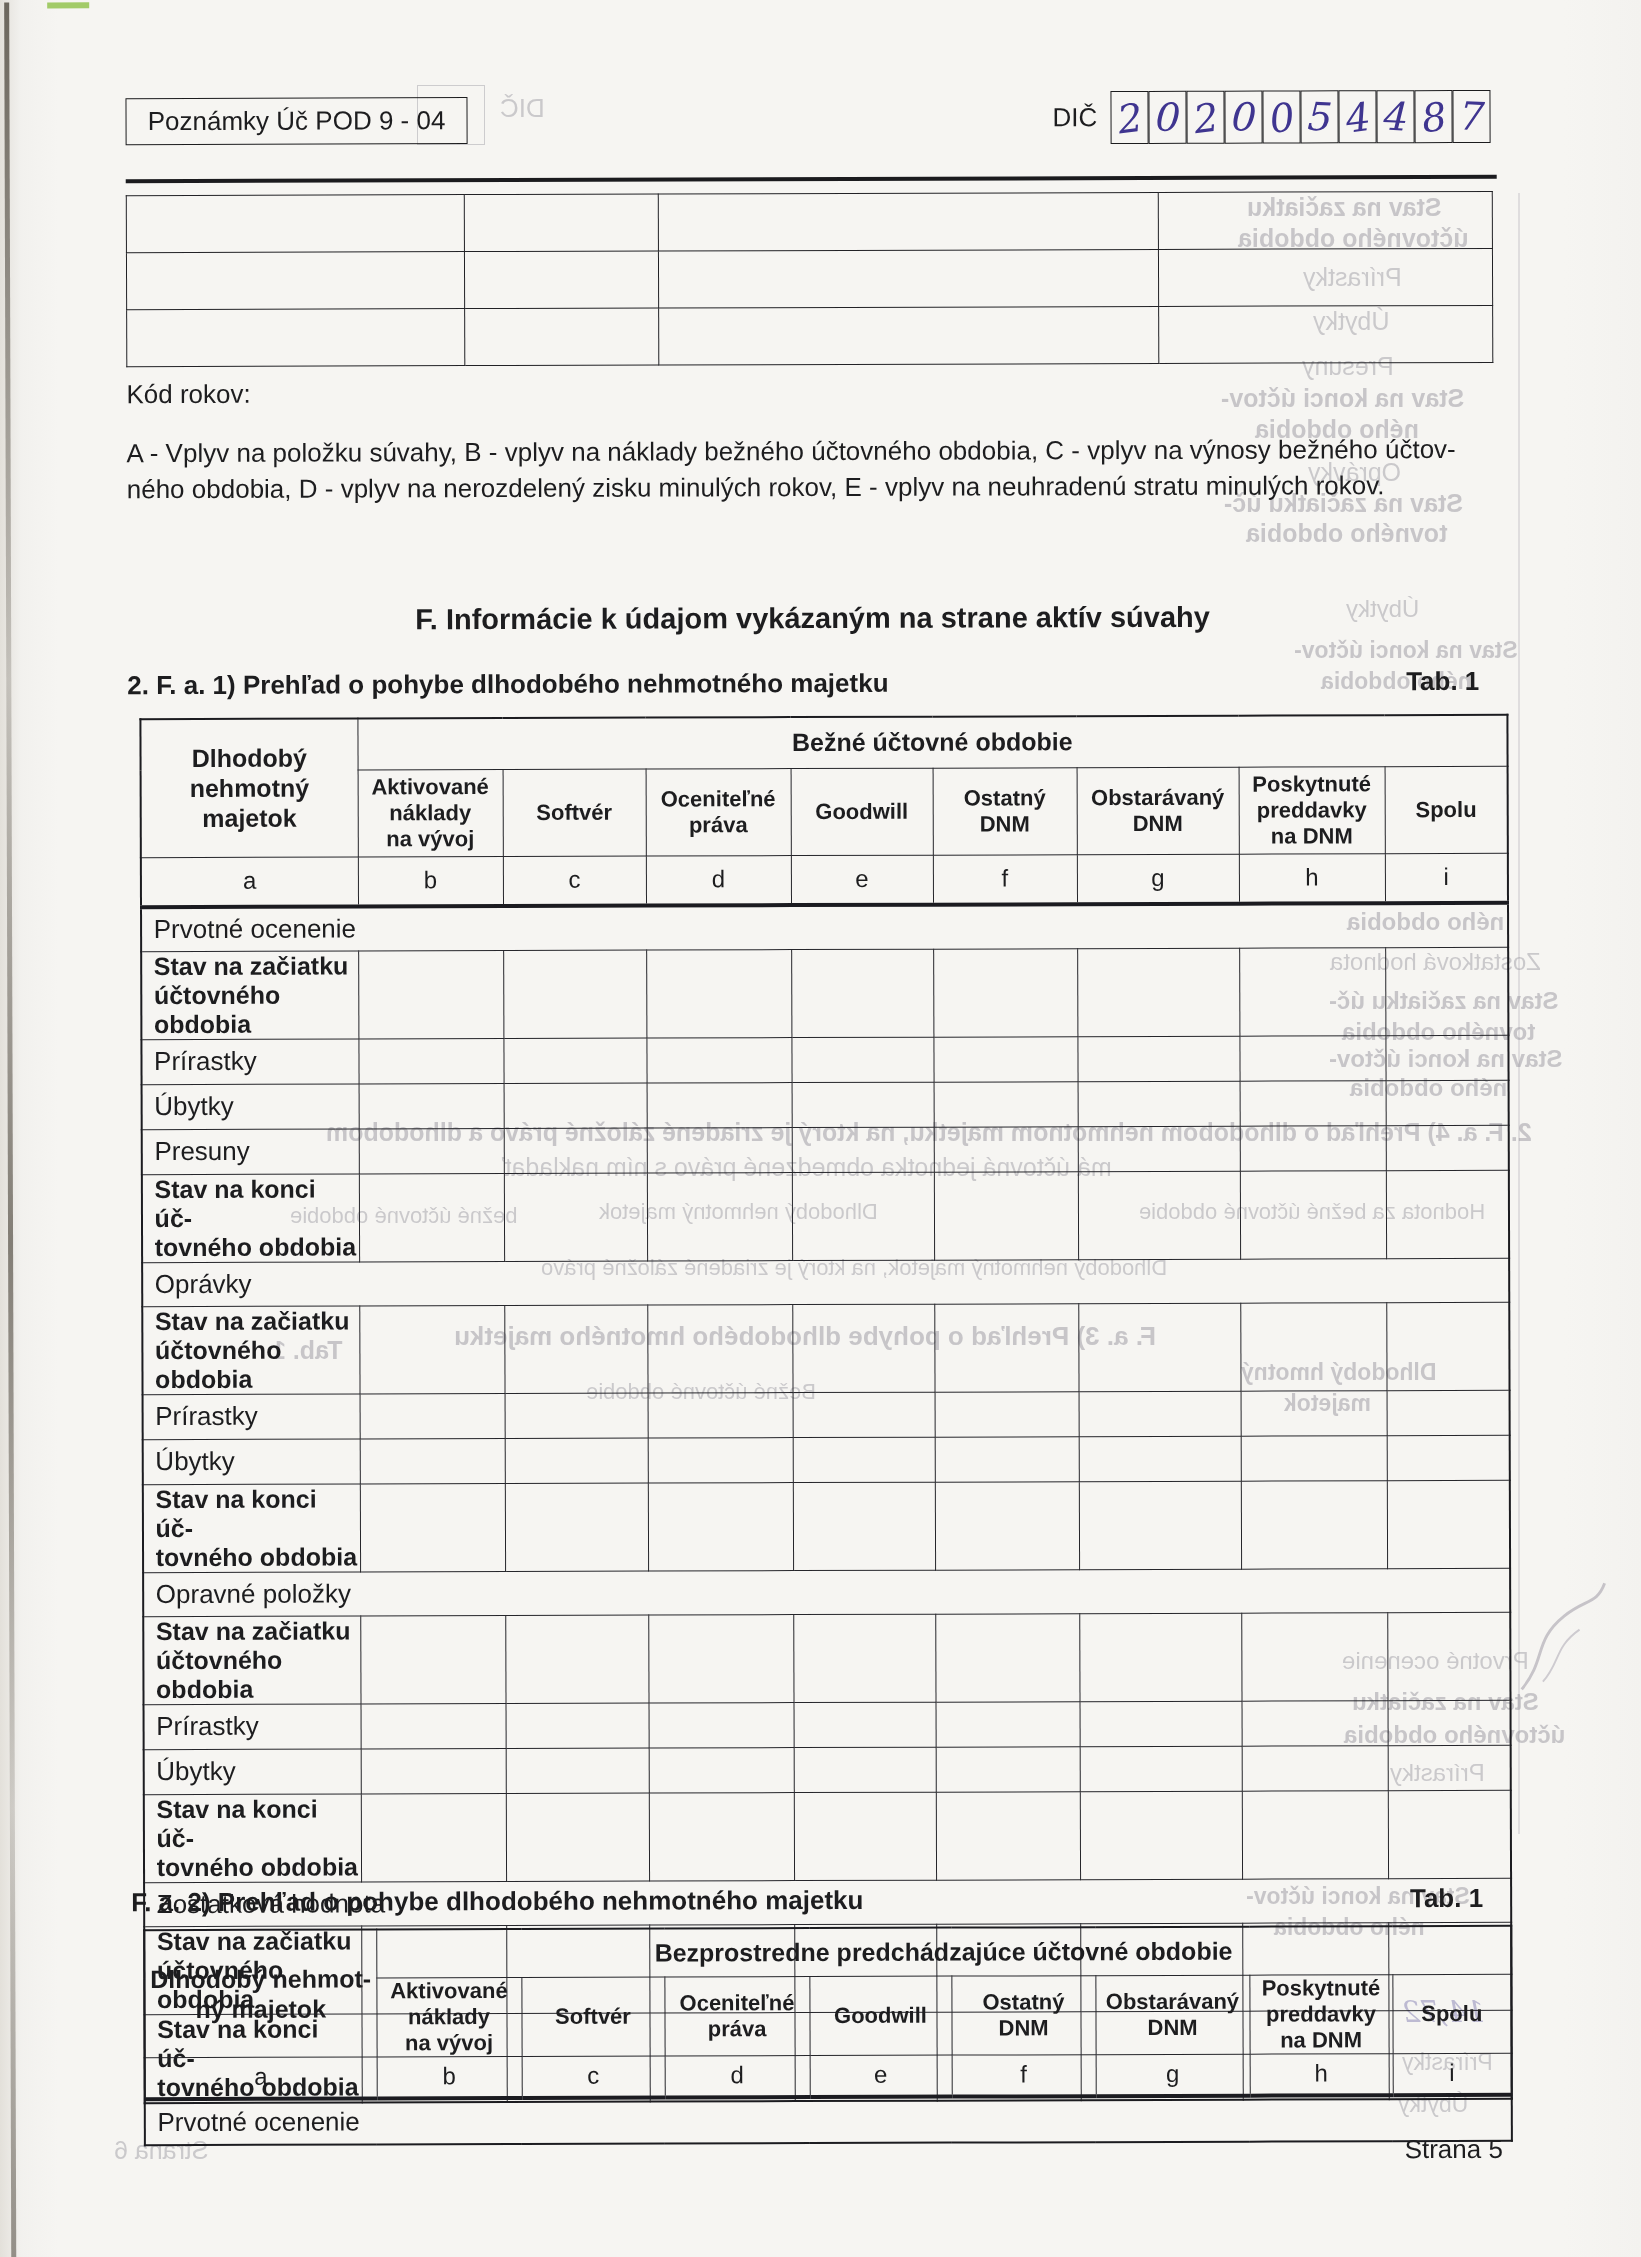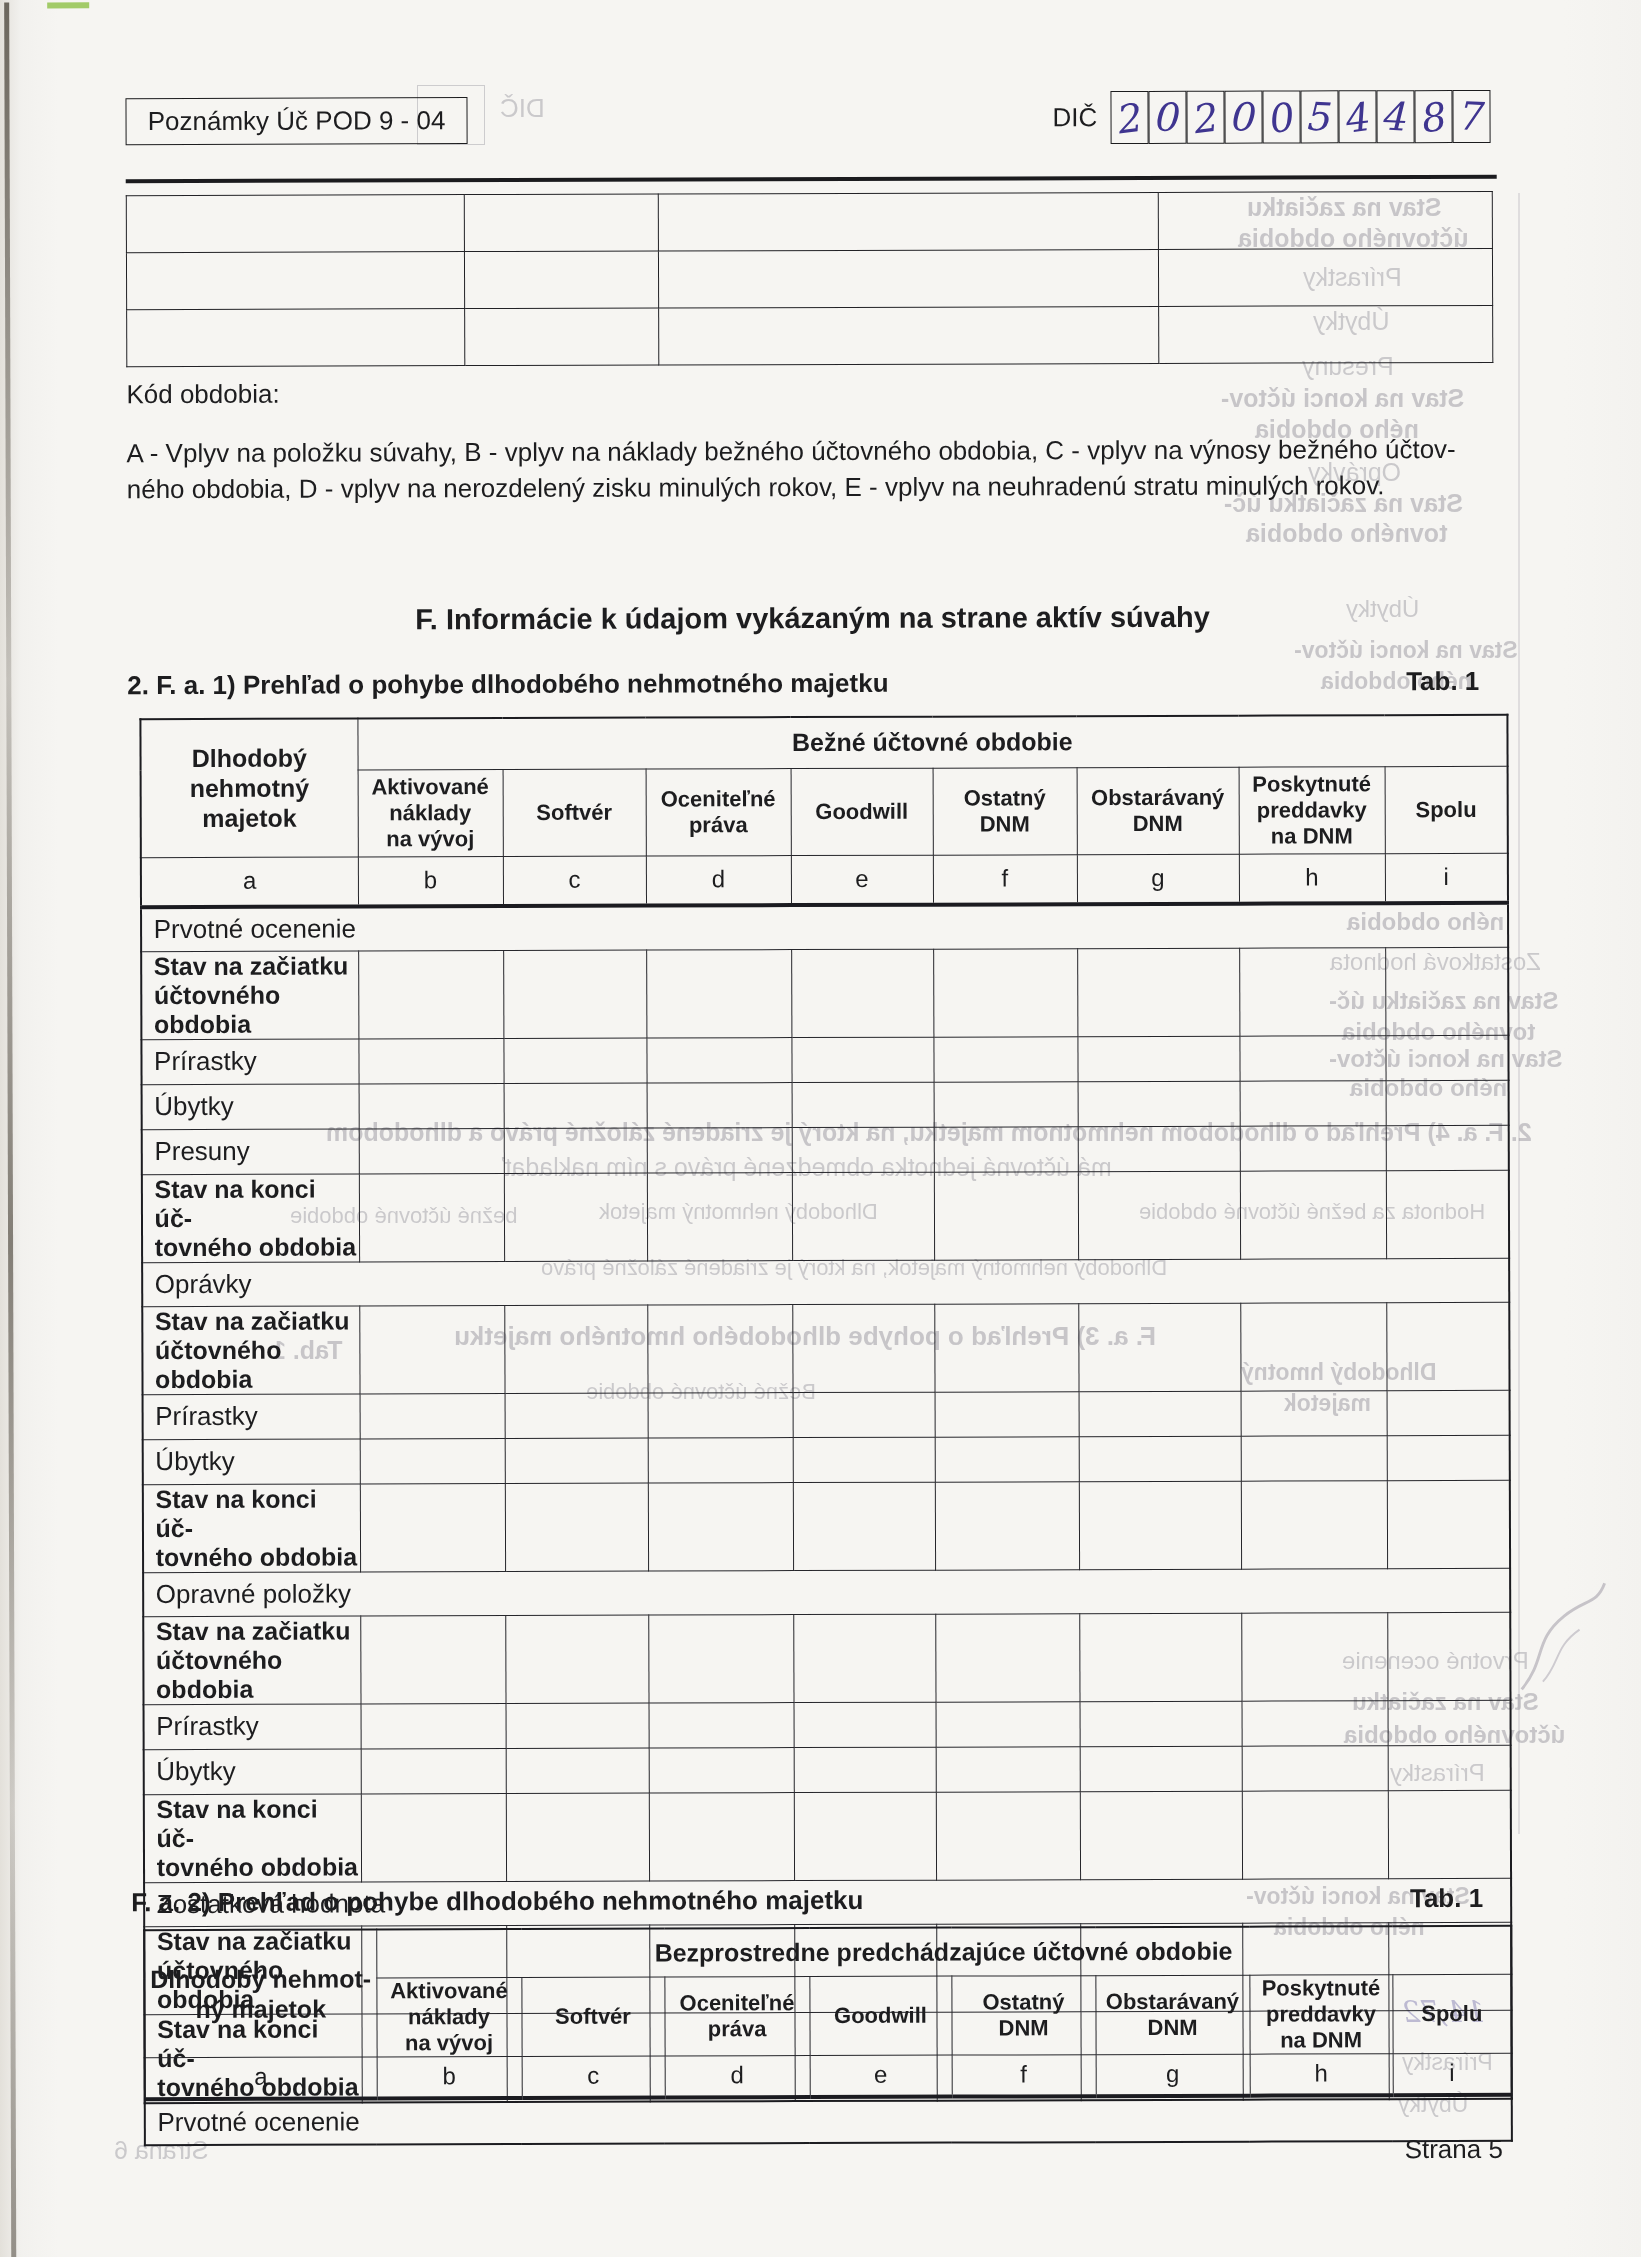--- a/index.html
+++ b/index.html
@@ -212,21 +212,21 @@
           </tr>
         <tr>
             <td></td>
             <td></td>
             <td></td>
             <td></td>
           </tr>
       </tbody>
     </table>
 
-    <div id="kod-title">Kód obdobia:</div>
+    <div id="kod-title">Kód rokov:</div>
     <div id="kod-text">A - Vplyv na položku súvahy, B - vplyv na náklady bežného účtovného obdobia, C - vplyv na výnosy bežného účtov-
 ného obdobia, D - vplyv na nerozdelený zisku minulých rokov, E - vplyv na neuhradenú stratu minulých rokov.</div>
 
     <div id="heading-f">F. Informácie k údajom vykázaným na strane aktív súvahy</div>
 
     <div class="title-row" id="t1-title-row">
       <span class="tbl-title">2. F. a. 1) Prehľad o pohybe dlhodobého  nehmotného majetku</span>
       <span class="tab-label">Tab. 1</span>
     </div>
 

